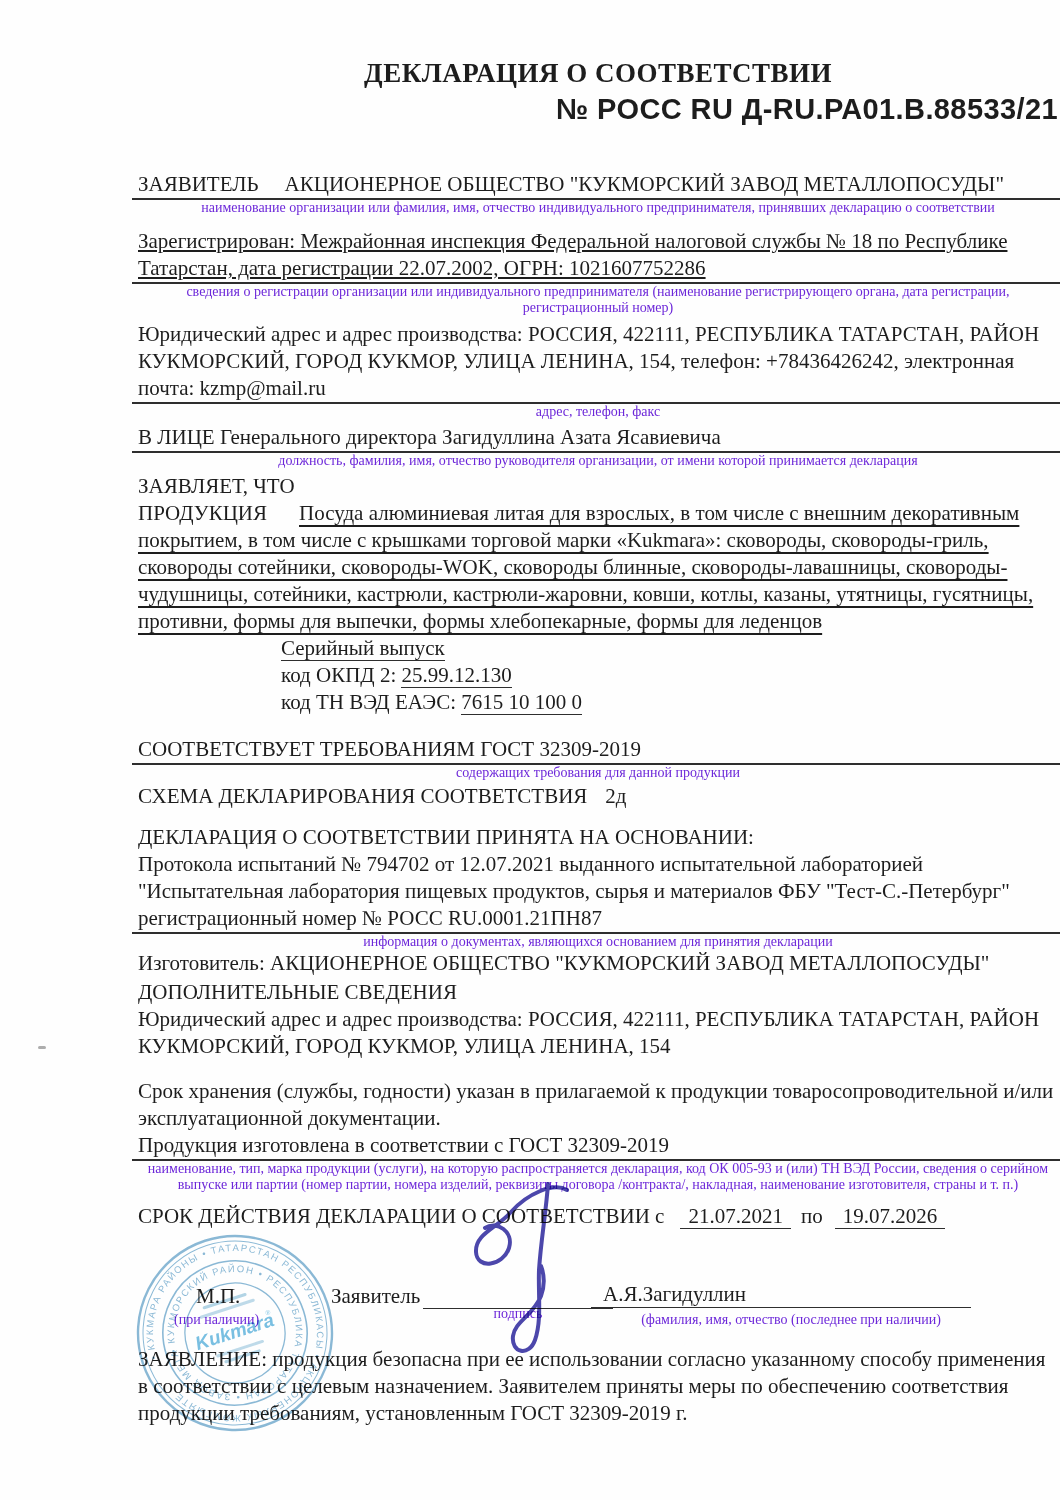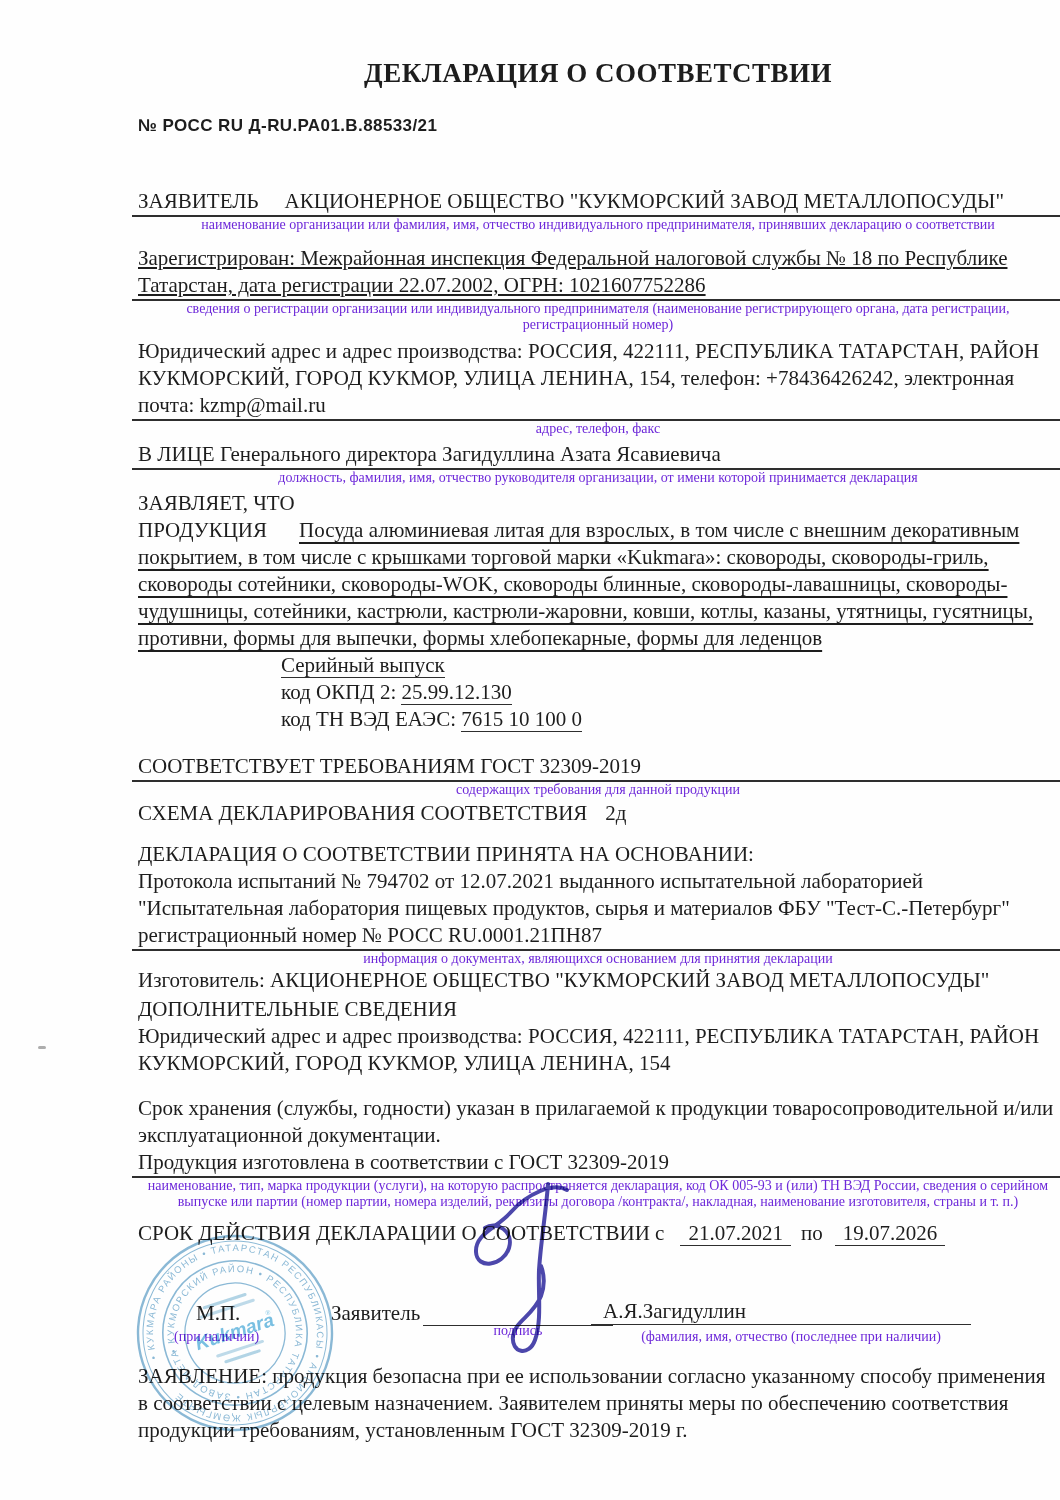--- a/index.html
+++ b/index.html
@@ -4,21 +4,21 @@
 <style>
   html,body{margin:0;padding:0;background:#e8e8e8;}
   .page{position:relative;width:1060px;height:1500px;background:#fefefe;margin:0 auto;
         font-family:"Liberation Serif","DejaVu Serif",serif;color:#1d1d1d;overflow:hidden;padding-left:48px;}
   .content{position:relative;padding:0 50px 0 90px;width:920px;}
   .b{font-size:21px;line-height:27px;}
   .cap{font-size:14px;line-height:16px;color:#6d28d9;text-align:center;}
   .cap.left{text-align:center;}
   .rule{border-top:2px solid #2e2e2e;margin-left:-6px;margin-right:-8px;height:0;}
   .title{margin-top:56px;text-align:center;font-size:27px;line-height:34px;font-weight:bold;letter-spacing:.5px;}
-  .docnum{margin-top:22px;text-align:left;font-size:17px;line-height:28px;font-weight:bold;
+  .docnum{margin-top:5px;text-align:right;font-size:29px;line-height:28px;font-weight:bold;
           font-family:"Liberation Sans","DejaVu Sans",sans-serif;letter-spacing:.4px;}
   .label-gap{display:inline-block;width:26px;}
   .u{border-bottom:1.6px solid #2e2e2e;}
   .ul-text{text-decoration:underline;text-underline-offset:5px;text-decoration-thickness:1.5px;}
   .indent{margin-left:143px;}
   p{margin:0;}
   .sigrow{position:relative;height:58px;margin-top:54px;font-size:21px;}
   .sigrow .abs{position:absolute;}
   .stamp{position:absolute;left:130px;top:1228px;z-index:5;mix-blend-mode:multiply;opacity:.8;}
   .signature{position:absolute;left:445px;top:1178px;z-index:6;mix-blend-mode:multiply;}

